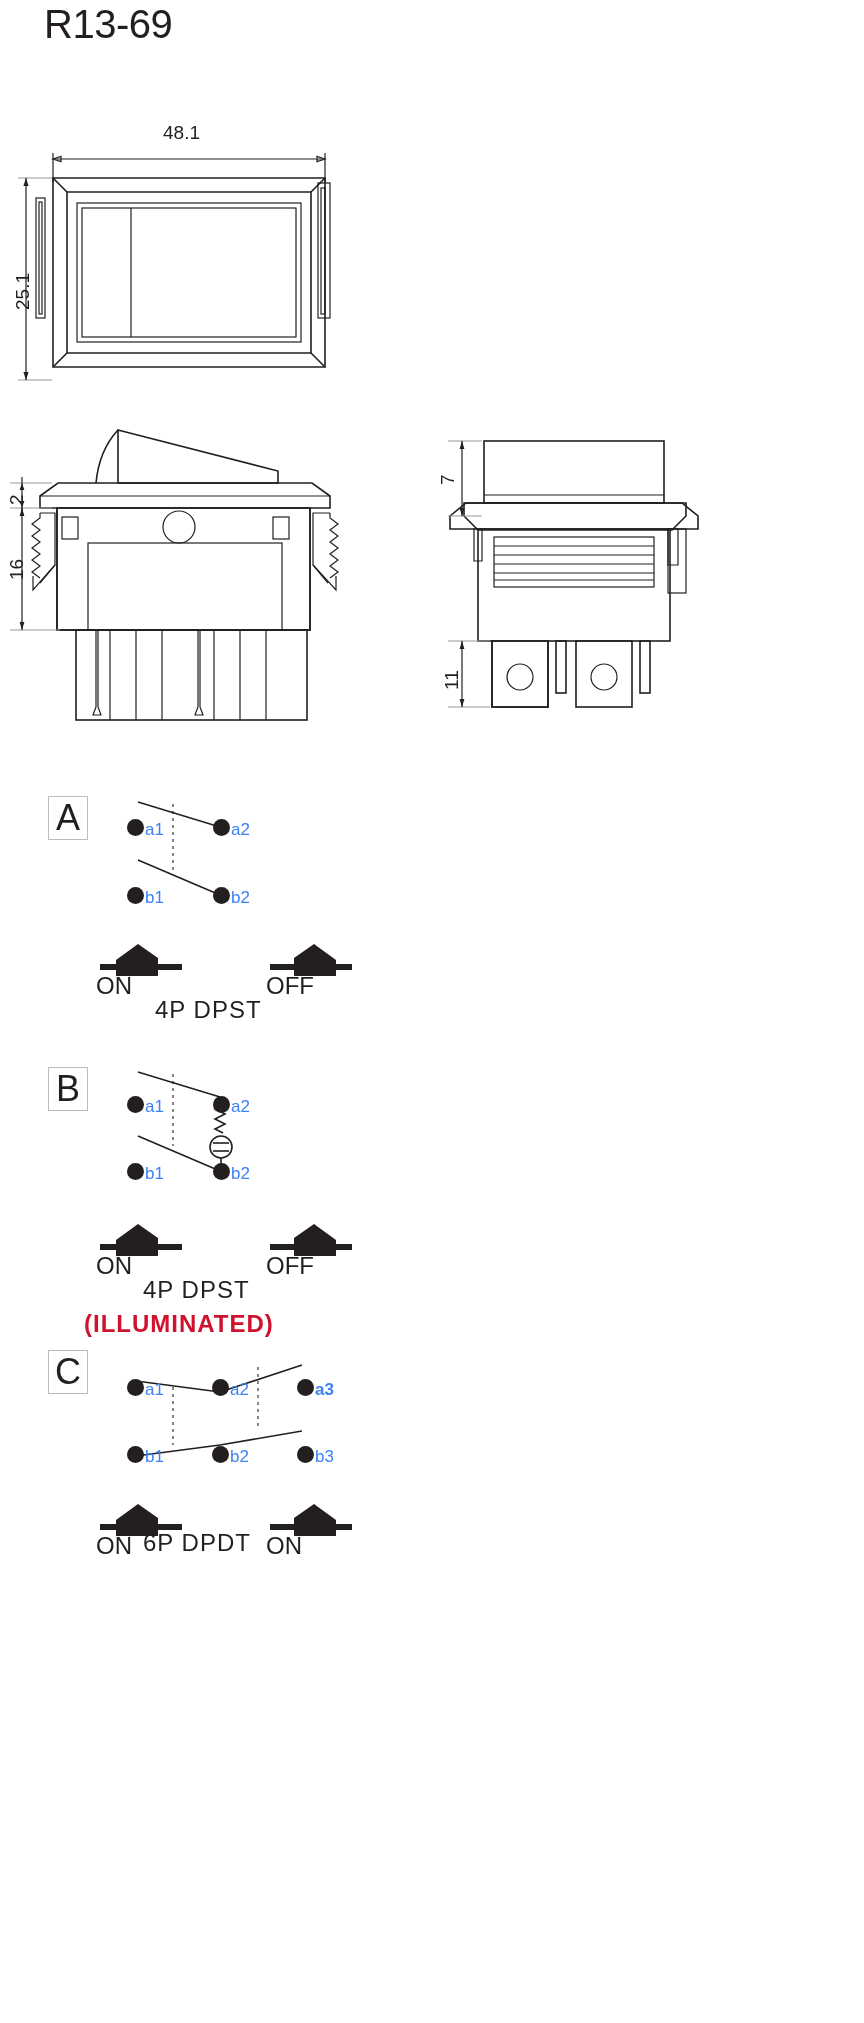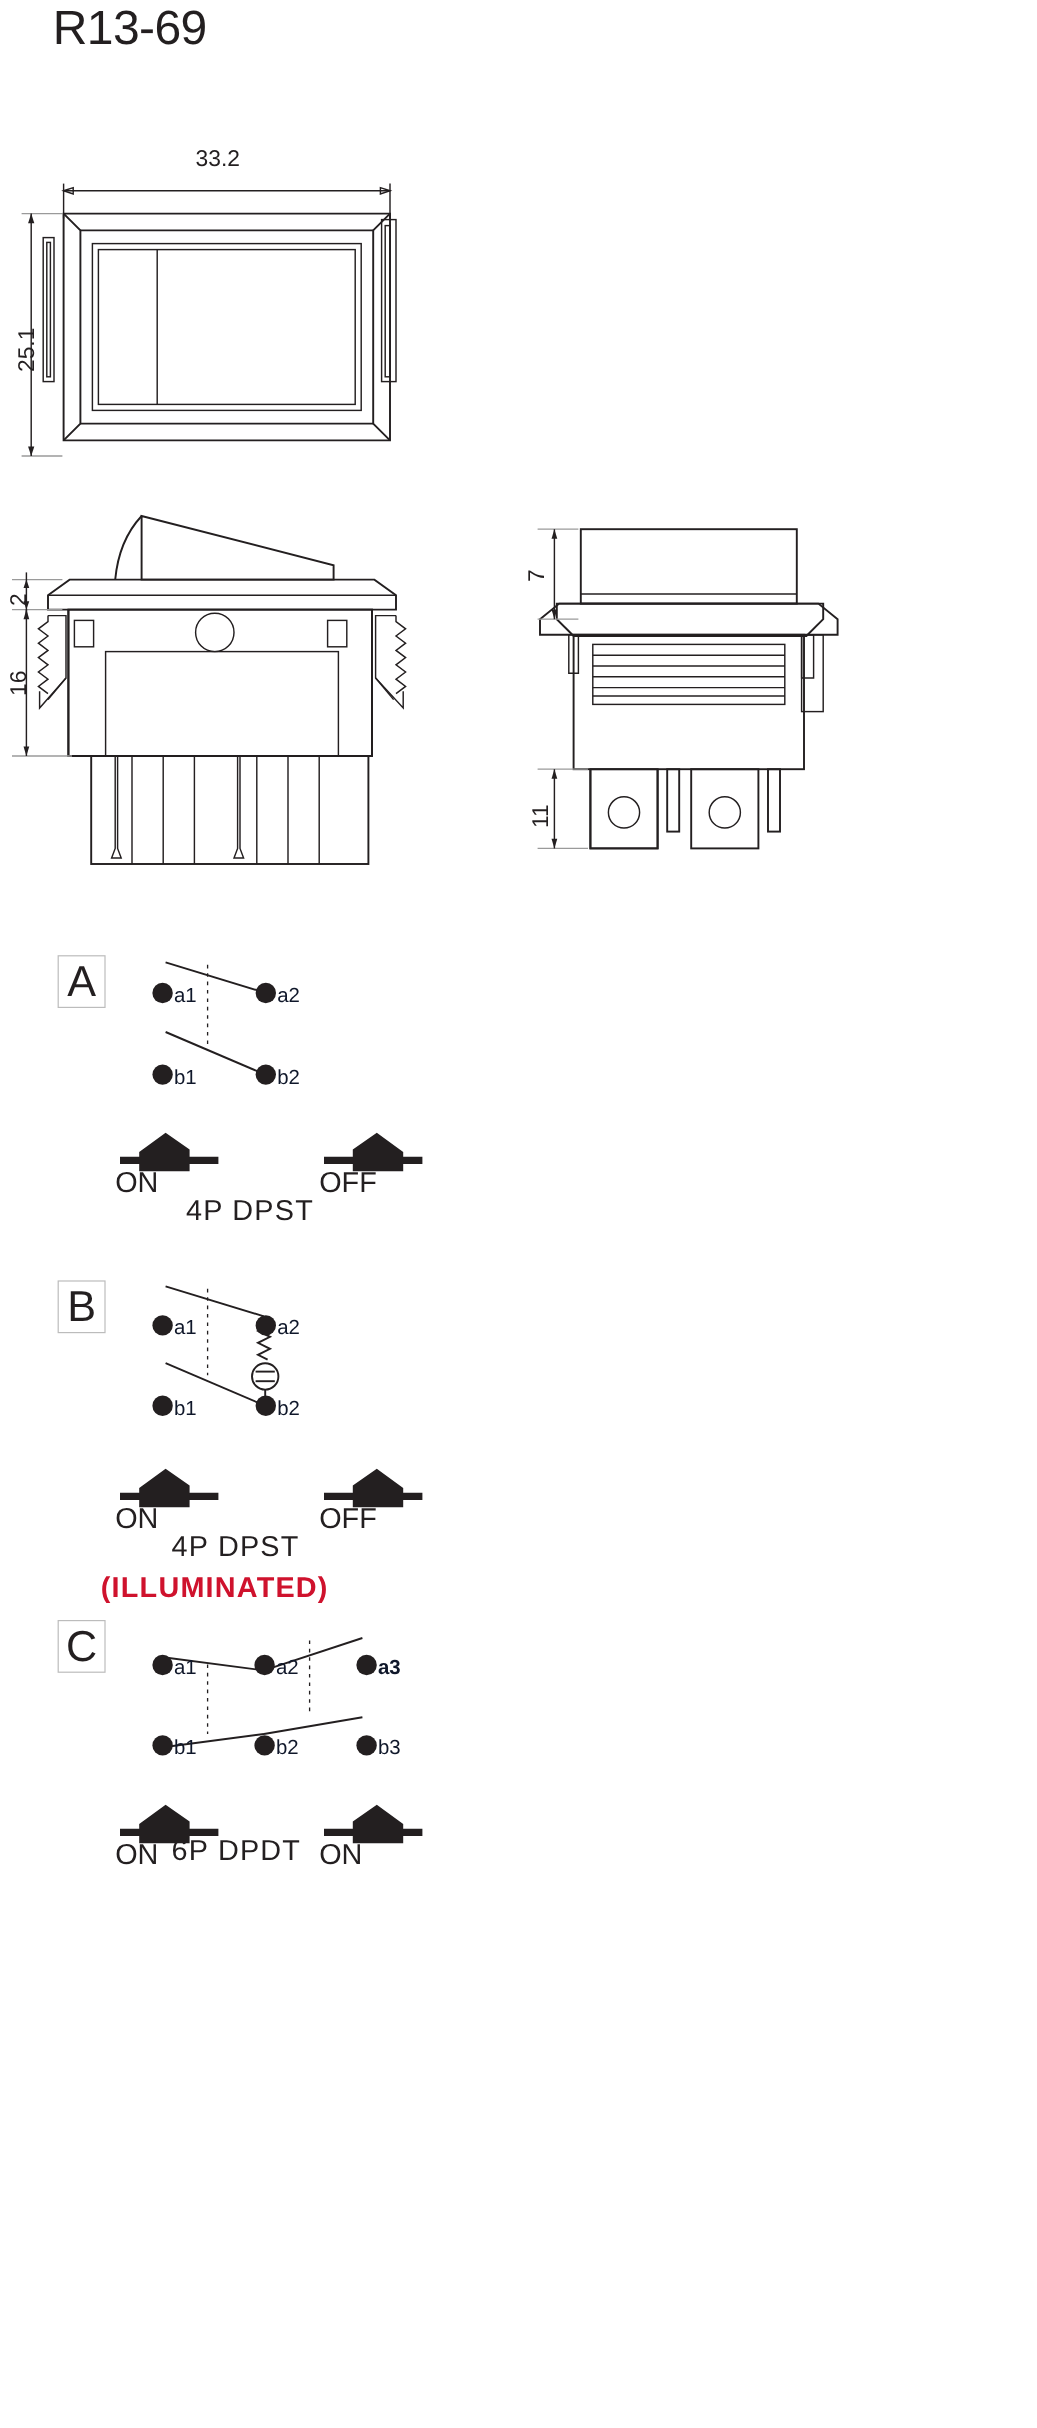--- a/index.html
+++ b/index.html
@@ -22,21 +22,21 @@
 
   
   .ltrbox{
     width:38px;height:42px;border:1px solid #bcbcbc;background:#fff;
     display:flex;align-items:center;justify-content:center;
     font-size:36px;line-height:1;color:#231f20;
   }
 
   
   .dot{width:17px;height:17px;border-radius:50%;background:#231f20;}
-  .termlbl{font-size:17px;color:#0f172a;white-space:nowrap;}
+  .termlbl{font-size:17px;color:#3b82f6;white-space:nowrap;}
 
   
   .rockerwrap{width:90px;height:40px;}
   .statelbl{font-size:24px;color:#231f20;width:90px;}
 
   .ckttitle{font-size:24px;letter-spacing:1px;color:#231f20;white-space:nowrap;}
   .ckttitle.red{color:#cf122d;font-weight:bold;}
 
   svg{display:block;overflow:visible;}
   .ln{stroke:#231f20;fill:none;}
@@ -91,21 +91,21 @@
         <rect class="ln thin" x="39" y="82" width="3" height="112" fill="#231f20"></rect>
       </g>
 
       <g>
         <rect class="ln thin" x="318" y="63" width="12" height="135"></rect>
         <rect class="ln thin" x="321" y="68" width="4" height="126" fill="#231f20"></rect>
       </g>
     </svg>
   </div>
 
-  <div class="abs dimtext" style="left:163px;top:122px;">33.2</div>
+  <div class="abs dimtext" style="left:163px;top:122px;">48.1</div>
   <div class="abs dimtext rot" style="left:12px;top:310px;">25.1</div>
 
   <div class="abs" style="left:0px;top:415px;width:380px;height:310px;">
     <svg width="380" height="310" viewBox="0 0 380 310">
 
       <g>
         <path class="ln med" d="M118 15 L278 56 L278 68 L118 68 Z" fill="#fff"></path>
         <path class="ln med" d="M118 15 C 104 30, 98 47, 96 68"></path>
       </g>
 

